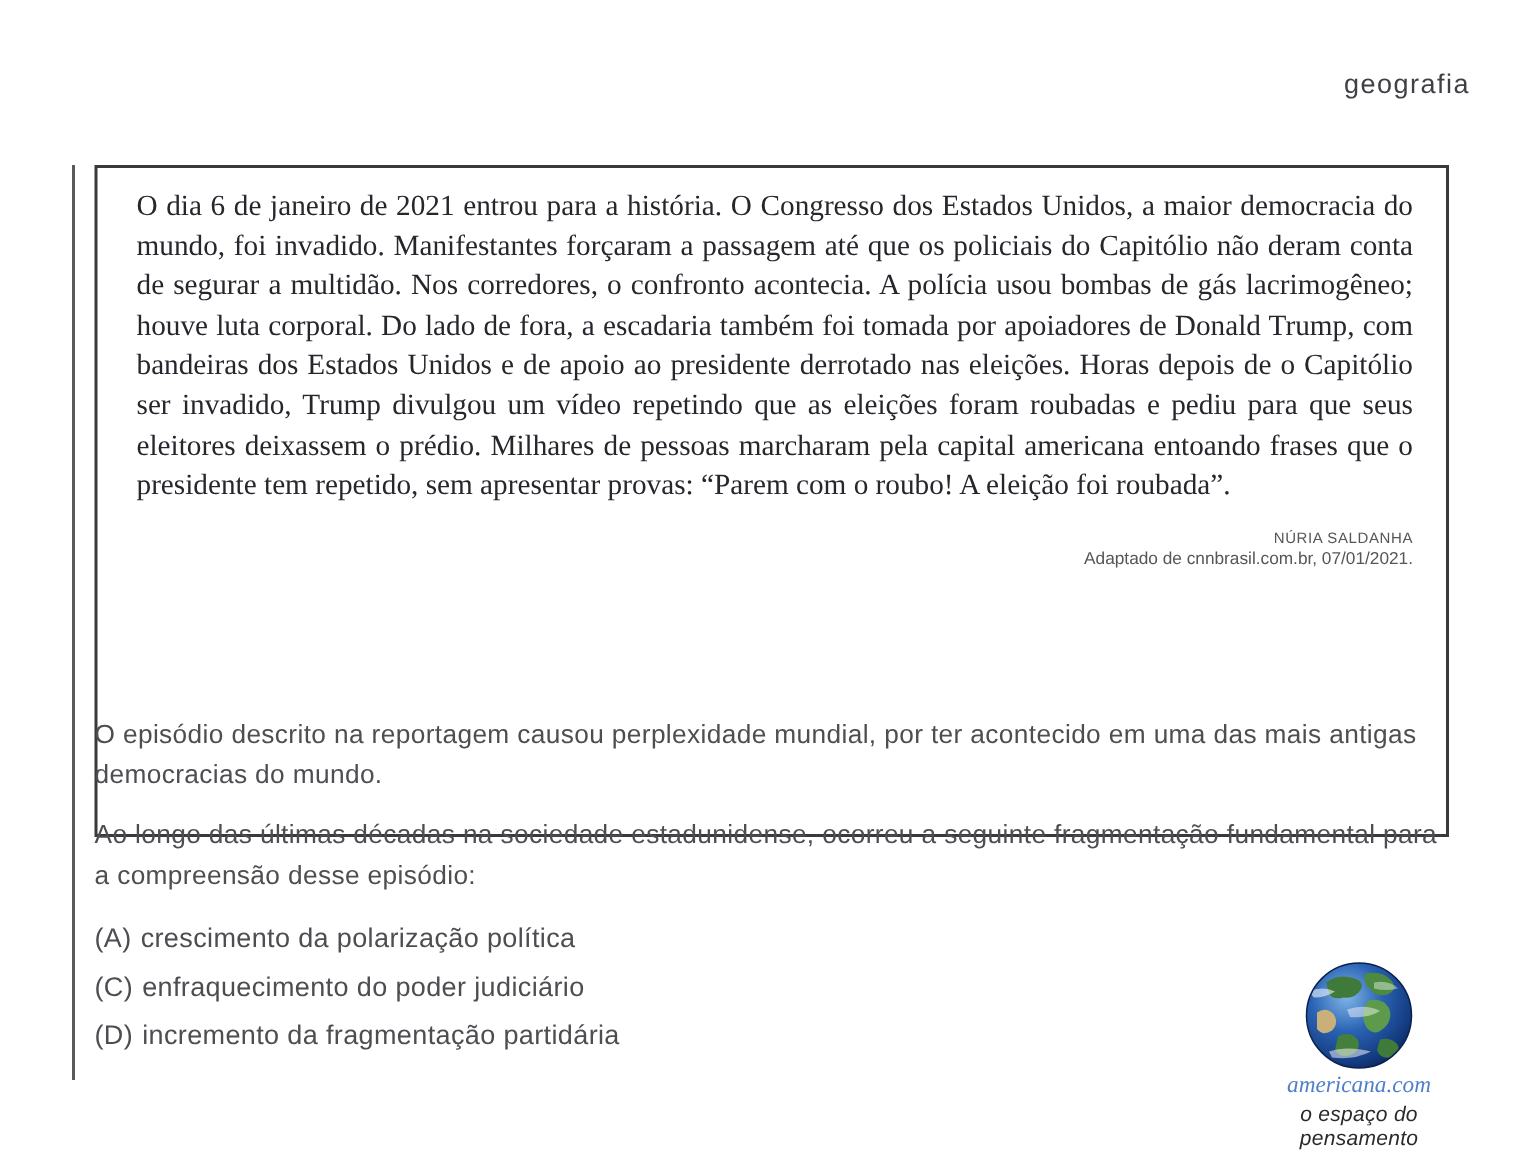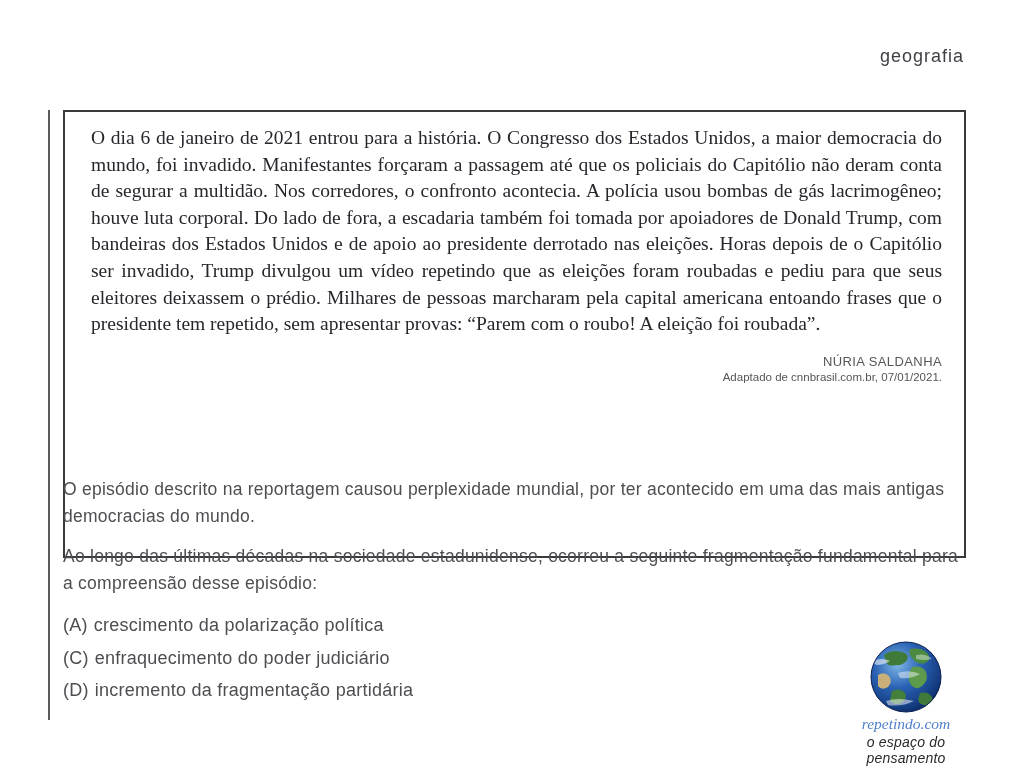--- a/index.html
+++ b/index.html
@@ -7,21 +7,21 @@
     position: relative;
     width: 1024px;
     height: 768px;
     background: #ffffff;
     overflow: hidden;
     font-family: "Liberation Sans", sans-serif;
   }
   .subject-label {
     position: absolute;
     top: 46px;
-    right: 60px;
+    right: 44px;
     font-size: 18px;
     letter-spacing: 1px;
     color: #3f3f46;
     font-family: "Liberation Sans", sans-serif;
   }
   .margin-rule {
     position: absolute;
     left: 48px;
     top: 110px;
     width: 2px;
@@ -45,21 +45,21 @@
     color: #26262c;
     text-align: justify;
   }
   .attribution {
     margin-top: 16px;
     text-align: right;
     font-family: "Liberation Sans", sans-serif;
     color: #5c5c60;
   }
   .attribution .author {
-    font-size: 13px;
+    font-size: 10px;
     letter-spacing: 0.4px;
     color: #55555a;
   }
   .attribution .source {
     font-size: 11.5px;
     margin-top: 2px;
     color: #55555a;
   }
   .question-area {
     position: absolute;
@@ -168,17 +168,17 @@
         <path d="M8 34 Q14 30 19 35 Q23 41 18 46 Q12 50 8 45 Z" fill="#c9b07a"></path>
         <path d="M22 50 Q30 46 35 52 Q38 58 31 62 Q24 65 20 59 Z" fill="#44803c"></path>
         <path d="M50 52 Q58 50 62 56 Q64 62 57 64 Q50 65 48 59 Z" fill="#3f7a3a"></path>
         <path d="M2 20 Q12 16 20 20 Q14 24 6 24 Z" fill="#ffffff" opacity="0.55"></path>
         <path d="M28 32 Q40 28 50 33 Q42 38 30 37 Z" fill="#ffffff" opacity="0.45"></path>
         <path d="M16 60 Q28 56 44 60 Q32 66 18 64 Z" fill="#ffffff" opacity="0.5"></path>
         <path d="M46 14 Q56 12 62 18 Q54 20 46 18 Z" fill="#ffffff" opacity="0.4"></path>
       </g>
       <circle cx="36" cy="36" r="35" fill="none" stroke="#0a2050" stroke-width="1"></circle>
     </svg>
-    <div class="site">repetindo.com</div>
+    <div class="site">americana.com</div>
     <div class="tagline">o espaço do pensamento</div>
   </div>
 
 </div>
 
 </body></html>

